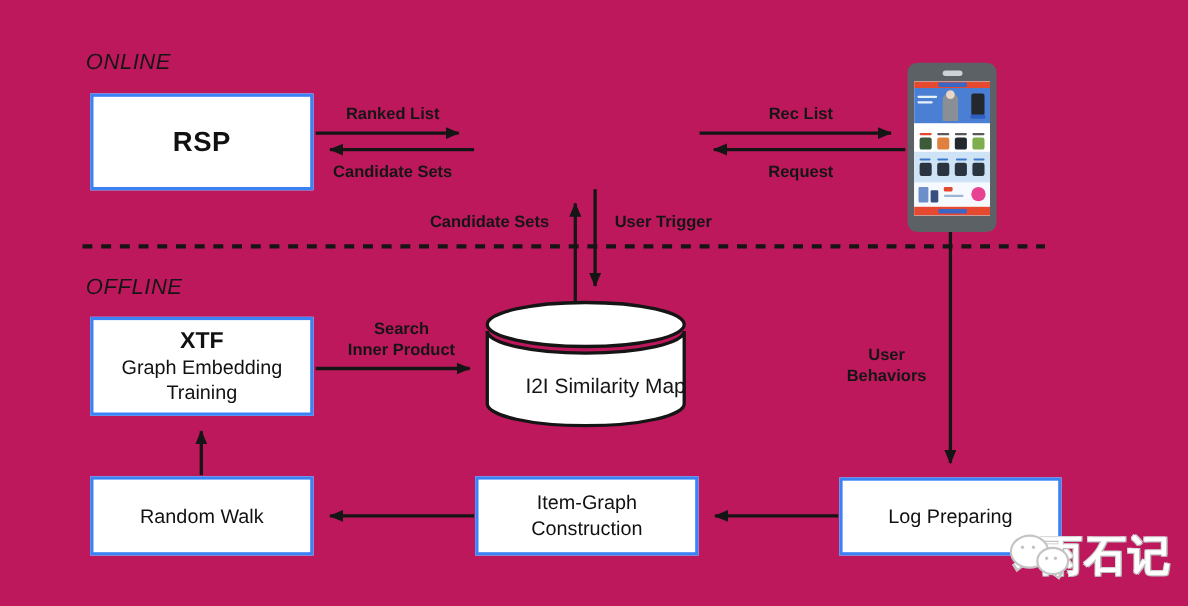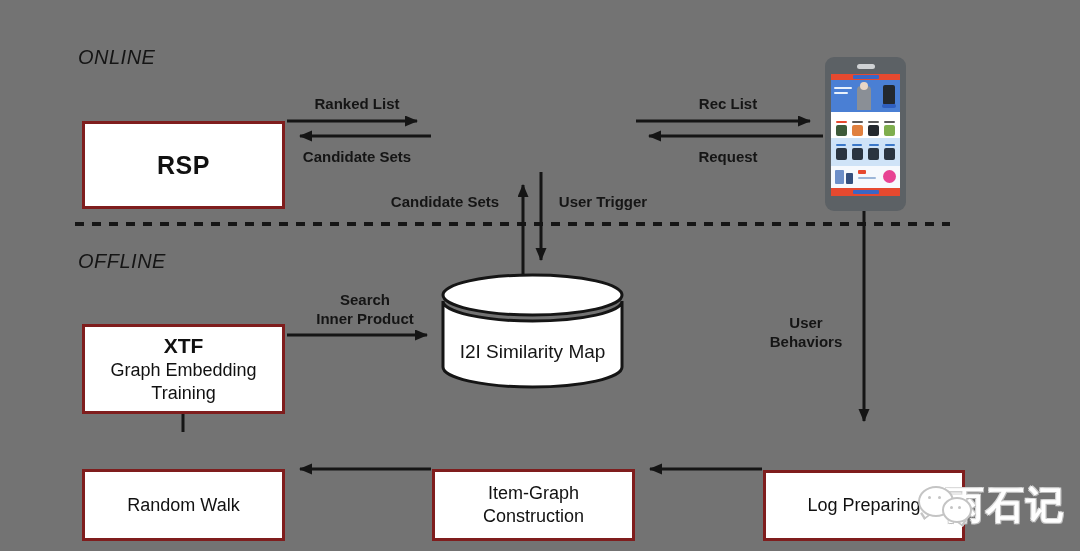--- a/index.html
+++ b/index.html
@@ -1,38 +1,38 @@
 <!DOCTYPE html>
 <html><head>
 <meta charset="utf-8">
 <style>
   html,body{margin:0;padding:0;background:#fff;}
   .canvas{
-    position:relative;width:1080px;height:551px;background:#737373;overflow:hidden;
+    position:relative;width:1080px;height:551px;background:#be185d;overflow:hidden;
     font-family:"Liberation Sans","DejaVu Sans",sans-serif;color:#111;
   }
   .wires{position:absolute;left:0;top:0;width:1080px;height:551px;}
   .section-label{
     position:absolute;font-style:italic;font-size:20px;font-weight:400;
     letter-spacing:.5px;color:#151515;white-space:nowrap;
   }
   .node{
-    position:absolute;border:3px solid #7f1d1d;background:#fff;
+    position:absolute;border:3px solid #3b82f6;background:#fff;
     display:flex;flex-direction:column;align-items:center;justify-content:center;
-    text-align:center;box-sizing:border-box;margin-top:36px;
+    text-align:center;box-sizing:border-box;
   }
   .node-title-lg{font-size:25px;font-weight:700;letter-spacing:.5px;}
   .node-title-md{font-size:21px;font-weight:700;line-height:26px;}
   .node-label{font-size:18px;font-weight:400;line-height:23px;}
   .edge-label{
     position:absolute;font-size:15px;font-weight:700;white-space:nowrap;color:#151515;
     line-height:19px;
   }
   .cyl-label{
-    position:absolute;left:443px;top:341px;width:179px;text-align:center;
+    position:absolute;left:461px;top:341px;width:179px;text-align:center;
     font-size:19px;font-weight:400;color:#151515;
   }
   
   .phone{
     position:absolute;left:825px;top:57px;width:81px;height:154px;
     background:#5c6165;border-radius:9px;box-sizing:border-box;
   }
   .phone-speaker{
     position:absolute;left:50%;top:7px;transform:translateX(-50%);
     width:18px;height:5px;border-radius:3px;background:#cfd2d4;

